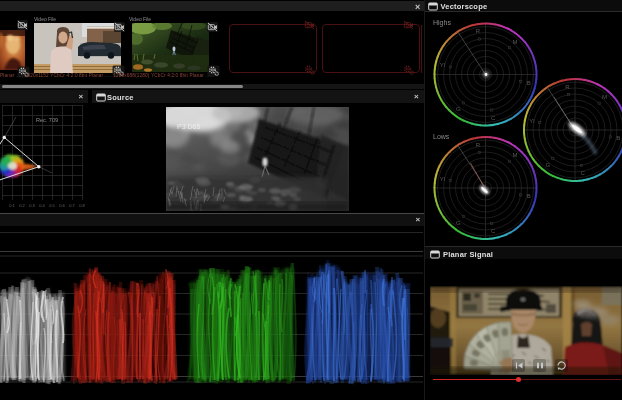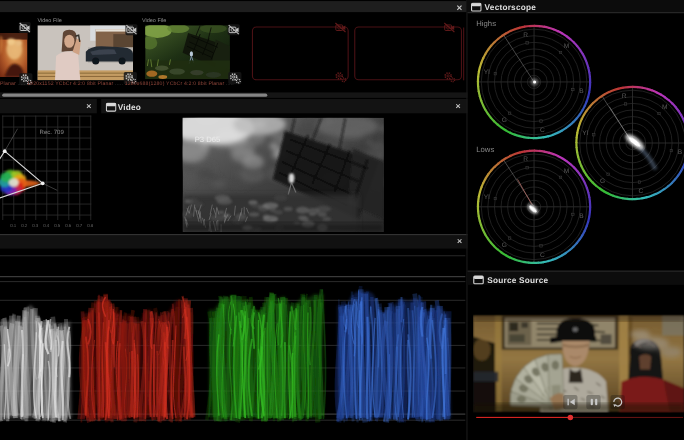--- a/index.html
+++ b/index.html
@@ -154,21 +154,21 @@
 <div class="abs" style="left:0;top:73px;width:232px;height:6.5px;overflow:hidden;color:#8f463a;font-size:4.7px;white-space:nowrap;letter-spacing:0.15px">Planar&nbsp;<span style="color:#4a4a4a">.....</span>&nbsp;1920x1152 YCbCr 4:2:0 8bit Planar&nbsp;<span style="color:#4a4a4a">.....</span>&nbsp;1280x688(1280) YCbCr 4:2:0 8bit Planar&nbsp;<span style="color:#4a4a4a">.....</span></div>
 <div class="abs" style="left:0;top:84px;width:425px;height:4.5px;background:#151515"></div>
 <div class="abs" style="left:2px;top:84.5px;width:241px;height:3.5px;background:#858585;border-radius:2px"></div>
 <div class="abs" style="left:0;top:90px;width:88px;height:13px;background:#131313"></div>
 <div class="x" style="left:78.5px;top:92.5px;font-size:8px">×</div>
 <div class="abs" style="left:92px;top:90px;width:333px;height:13px;background:#131313"></div>
 <svg width="10" height="9" viewBox="0 0 10 9" style="position:absolute;left:95.5px;top:92.5px">
       <rect x="0.7" y="1" width="8.6" height="7" rx="1" fill="none" stroke="#d8d8d8" stroke-width="1"></rect>
       <rect x="0.7" y="1" width="8.6" height="2.6" rx="1" fill="#d8d8d8"></rect>
     </svg>
-<div class="hdrtxt" style="left:107px;top:92.5px">Video</div>
+<div class="hdrtxt" style="left:107px;top:92.5px">Source</div>
 <div class="x" style="left:414px;top:92.5px;font-size:8px">×</div>
 <svg width="88" height="123" viewBox="0 0 88 123" style="position:absolute;left:0;top:90px">
       <defs>
         <filter id="cb" x="-40%" y="-40%" width="180%" height="180%">
           <feGaussianBlur stdDeviation="1"></feGaussianBlur>
         </filter>
       </defs>
       <path d="M2.5 15 V110 M12.5 15 V110 M22.5 15 V110 M32.5 15 V110 M42.5 15 V110 M52.5 15 V110 M62.5 15 V110 M72.5 15 V110 M82.5 15 V110 M2 15.5 H83 M2 25.5 H83 M2 35.5 H83 M2 45.5 H83 M2 55.5 H83 M2 65.5 H83 M2 75.5 H83 M2 85.5 H83 M2 95.5 H83 M2 105.5 H83" stroke="#303030" stroke-width="0.7" fill="none"></path>
       <text x="36" y="32" font-size="5.5" fill="#8f8f8f">Rec. 709</text>
       <g filter="url(#cb)">
@@ -1224,21 +1224,21 @@
       <rect x="24.2" y="179.4" width="2.2" height="2.2" fill="none" stroke="#3e3e3e" stroke-width="0.5"></rect>
       <path d="M45.5 163 L58.5 186" stroke="#b86e66" stroke-width="0.9" opacity="0.75" filter="url(#b1)"></path>
       <ellipse cx="59.5" cy="190" rx="5.8" ry="2.9" fill="#e0e0e0" opacity="0.85" filter="url(#b2)" transform="rotate(42 59.5 190)"></ellipse>
       <ellipse cx="59.5" cy="190" rx="4.2" ry="1.6" fill="#ffffff" filter="url(#b1)" transform="rotate(42 59.5 190)"></ellipse>
     </svg>
 <div class="abs" style="left:425px;top:246px;width:197px;height:13px;background:#0c0c0c;border-top:1px solid #2a2a2a"></div>
 <svg width="10" height="9" viewBox="0 0 10 9" style="position:absolute;left:430px;top:249.5px">
       <rect x="0.7" y="1" width="8.6" height="7" rx="1" fill="none" stroke="#d8d8d8" stroke-width="1"></rect>
       <rect x="0.7" y="1" width="8.6" height="2.6" rx="1" fill="#d8d8d8"></rect>
     </svg>
-<div class="hdrtxt" style="left:443px;top:250px">Source Source</div>
+<div class="hdrtxt" style="left:443px;top:250px">Planar Signal</div>
 <svg width="192" height="89" viewBox="0 0 192 89" style="position:absolute;left:430px;top:286px">
       <defs>
         <linearGradient id="svg1" x1="0" y1="0" x2="0" y2="1">
           <stop offset="0" stop-color="#8a6a38"></stop>
           <stop offset="0.45" stop-color="#ac8a4e"></stop>
           <stop offset="1" stop-color="#644a24"></stop>
         </linearGradient>
         <filter id="svb">
           <feGaussianBlur stdDeviation="0.9"></feGaussianBlur>
         </filter>

